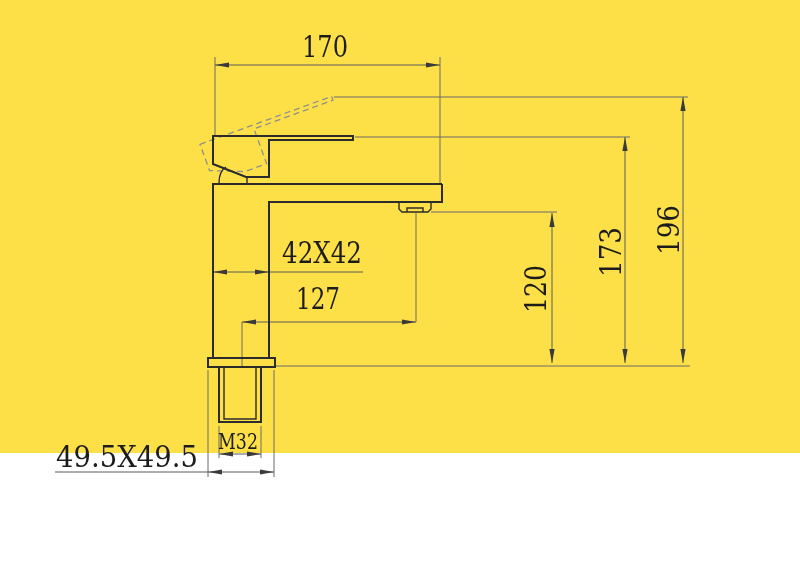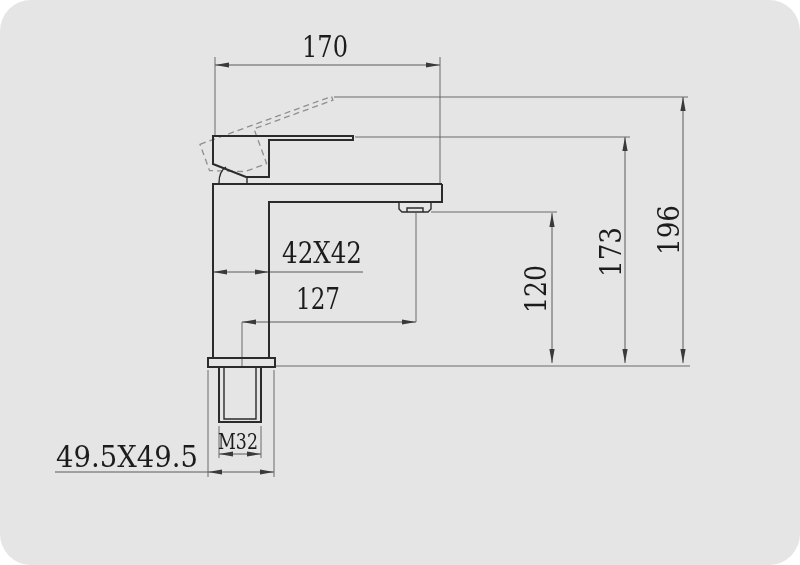--- a/index.html
+++ b/index.html
@@ -7,23 +7,22 @@
     padding: 0;
     background: #ffffff;
     width: 800px;
     height: 565px;
     overflow: hidden;
     font-family: "DejaVu Serif", serif;
   }
   .sheet {
     position: relative;
     width: 800px;
-    height: 565px;
-    background: #e5e5e5;
-    border-radius: 31px;
+    height: 453px;
+    background: #fde047;
   }
   svg text {
     font-family: "DejaVu Serif", serif;
     fill: #1c1c1c;
   }
   .dim-text { font-size: 30px; }
   .dim-text-small { font-size: 23px; }
   .obj { stroke: #2b2b2b; stroke-width: 2; fill: none; stroke-linejoin: miter; }
   .obj-thin { stroke: #2b2b2b; stroke-width: 1.4; fill: none; }
   .dash { stroke: #8f8f8f; stroke-width: 1.3; fill: none; stroke-dasharray: 6 4; }

